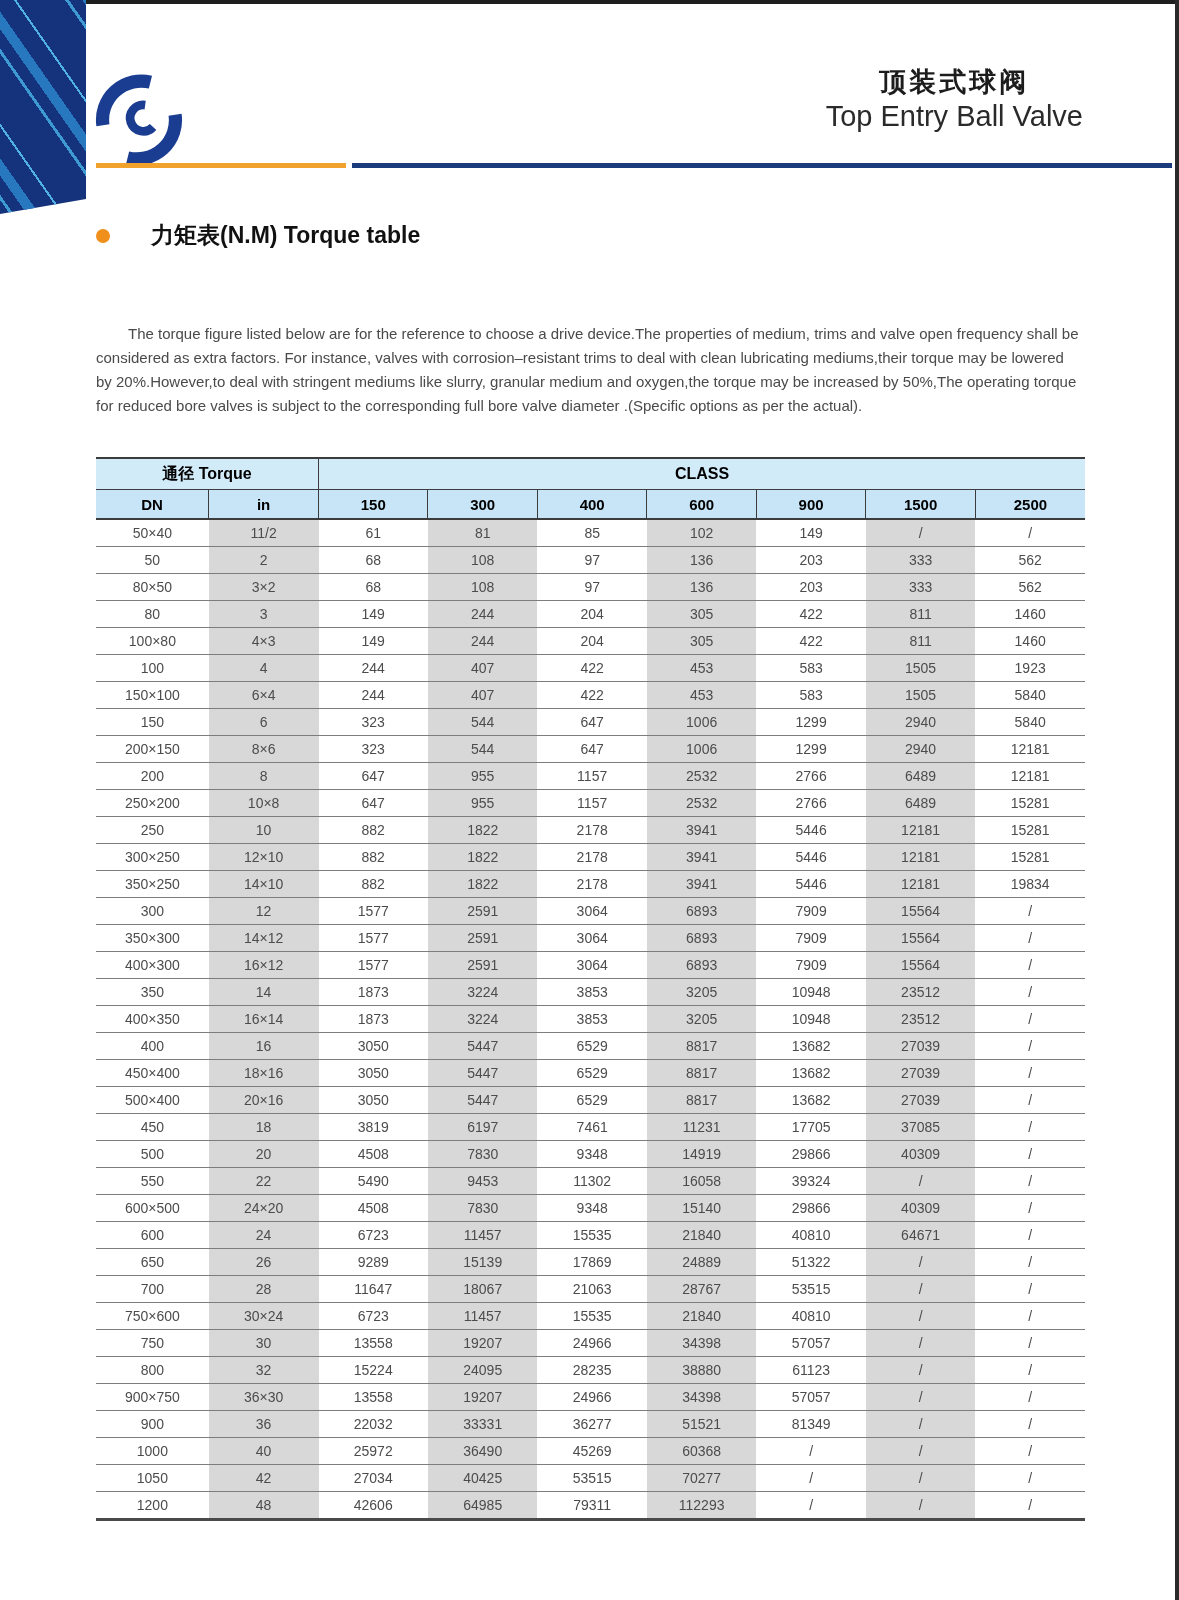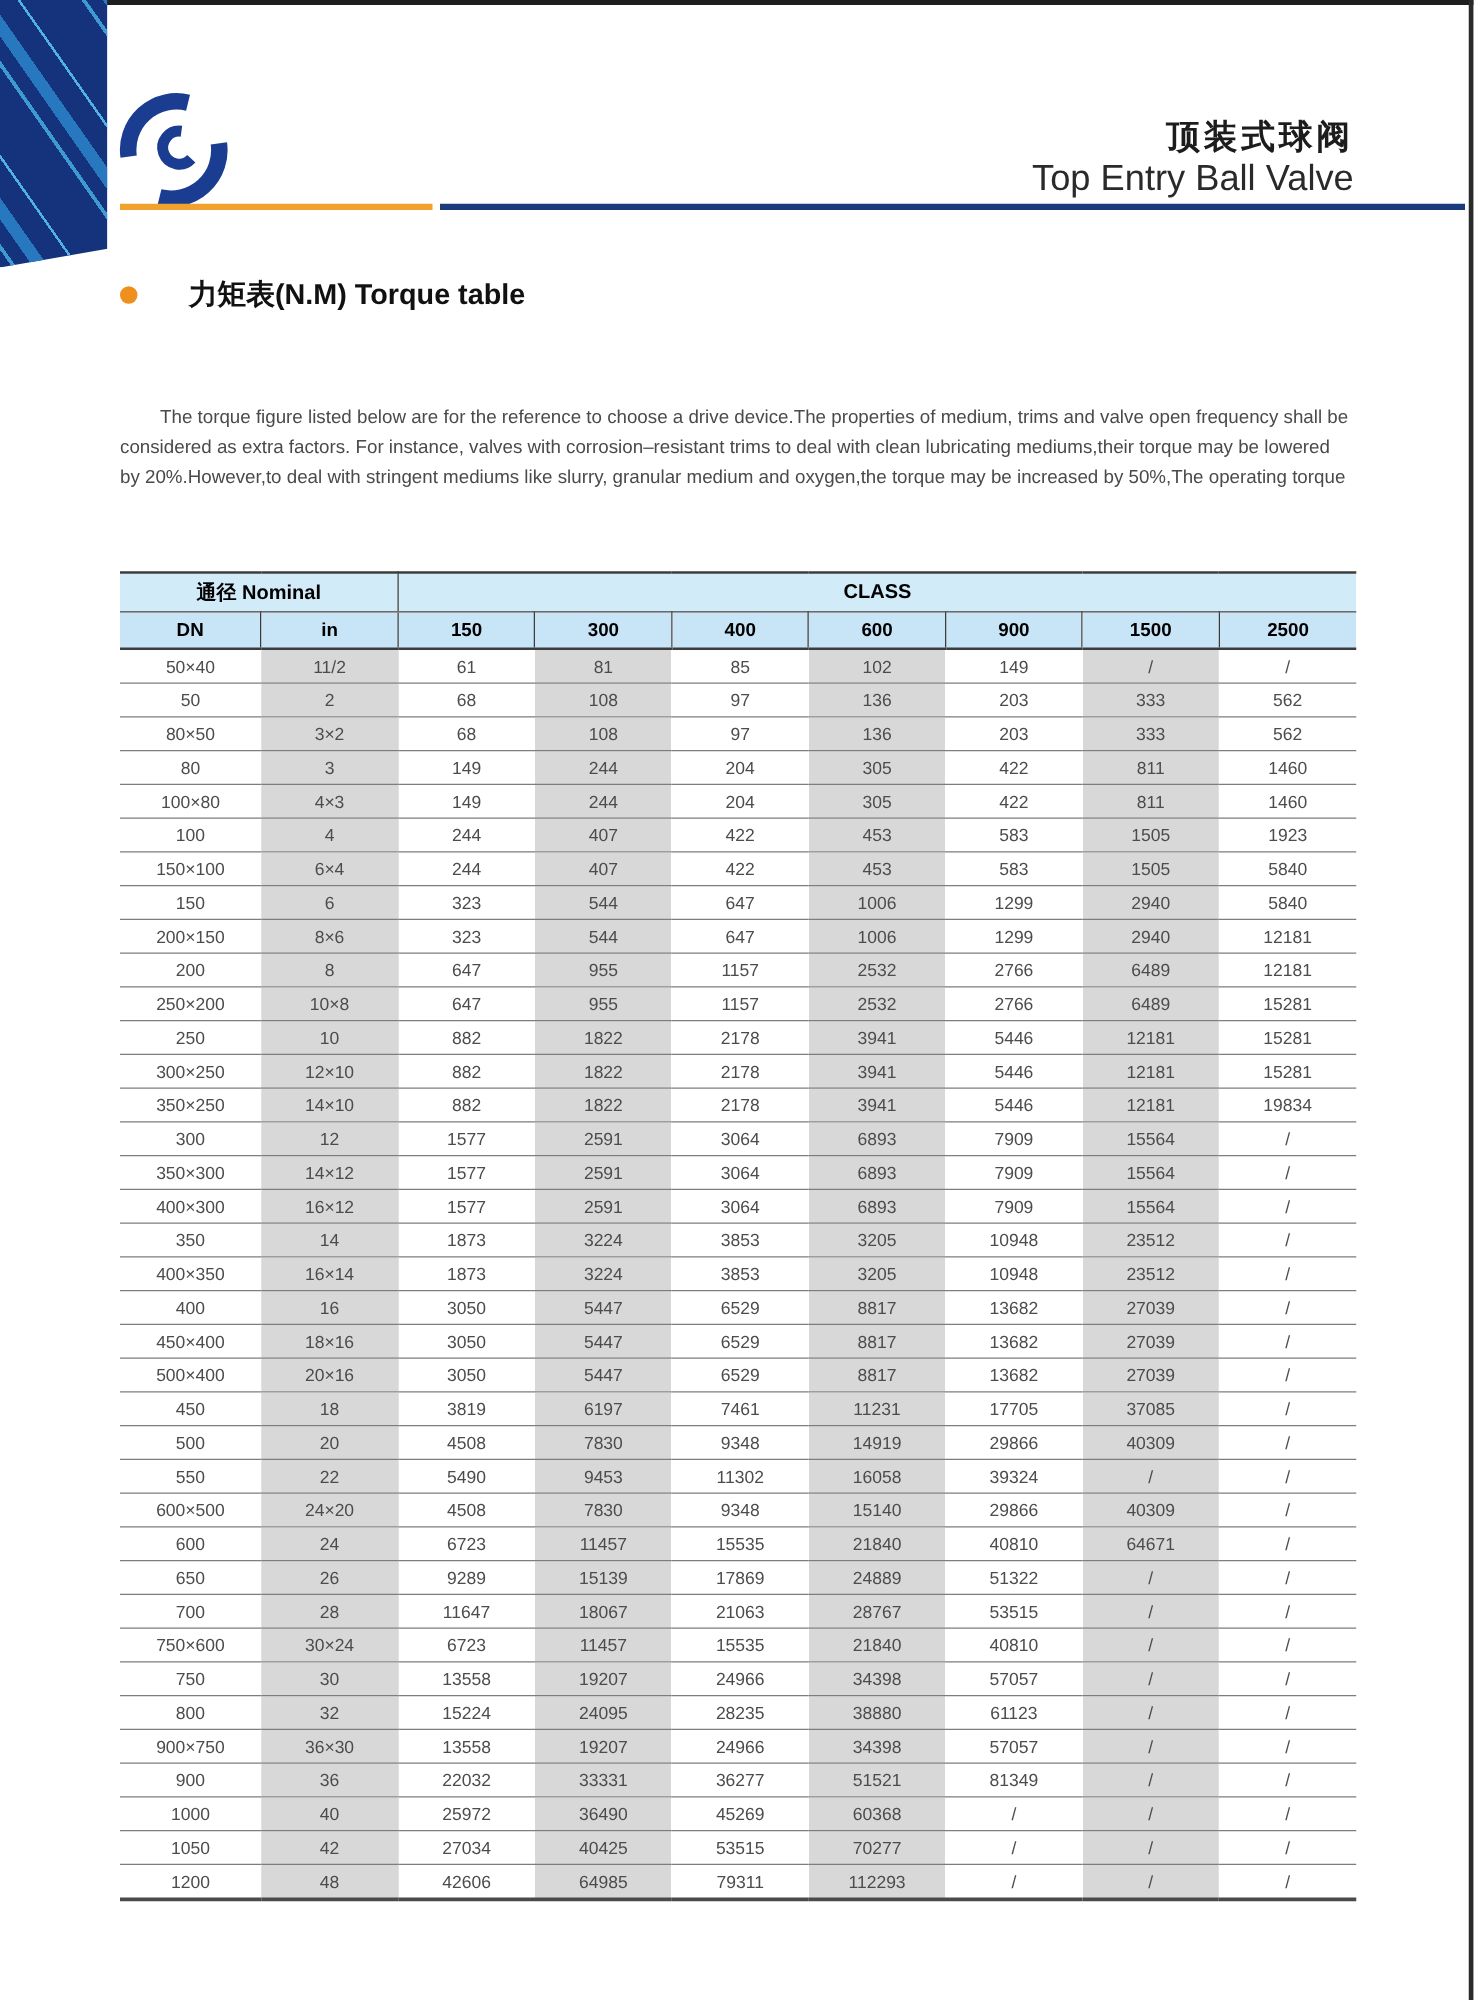--- a/index.html
+++ b/index.html
@@ -26,21 +26,21 @@
   }
 
   
   .logo{position:absolute;left:95px;top:72px;display:flex;align-items:center;height:96px;}
   .logo svg{display:block;margin-right:14px;}
   .logo-word{display:flex;align-items:center;}
   .logo-letters{font-size:58px;font-weight:bold;color:#1b3d91;letter-spacing:-2px;line-height:1;}
   .logo-o{box-sizing:border-box;display:inline-block;width:50px;height:57px;border:15px solid #f0941d;border-radius:50%;margin:0 1px;}
 
   
-  .titles{position:absolute;right:96px;top:92px;text-align:right;}
+  .titles{position:absolute;right:96px;top:65px;text-align:center;}
   .title-cn{font-size:27px;font-weight:bold;color:#1c1c1c;letter-spacing:3px;line-height:34px;}
   .title-en{font-size:29px;color:#2a2a2a;line-height:34px;}
 
   
   .rule-orange{position:absolute;left:96px;top:163px;width:250px;height:5px;background:#f0a22d;}
   .rule-navy{position:absolute;left:352px;top:163px;width:820px;height:5px;background:#1c3b7c;}
 
   
   .section-heading{position:absolute;left:96px;top:220px;display:flex;align-items:center;gap:32px;}
   .bullet{width:14px;height:14px;border-radius:50%;background:#ef8f1c;margin-right:9px;}
@@ -99,38 +99,39 @@
   <div class="section-heading">
     <span class="bullet"></span>
     <span class="heading-text">力矩表(N.M) Torque table</span>
   </div>
 
 
   <div class="para para-en">
     <div class="line indent">The torque figure listed below are for the reference to choose a drive device.The properties of medium, trims and valve open frequency shall be</div>
     <div class="line">considered as extra factors. For instance, valves with corrosion–resistant trims to deal with clean lubricating mediums,their torque may be lowered</div>
     <div class="line">by 20%.However,to deal with stringent mediums like slurry, granular medium and oxygen,the torque may be increased by 50%,The operating torque</div>
+    <div class="line">for reduced bore valves is subject to the corresponding full bore valve diameter .(Specific options as per the actual).</div>
   </div>
 
   <div class="table-wrap">
     <table>
       <colgroup>
         <col style="width:11.4%">
           <col style="width:11.1%">
         <col style="width:11.07%">
           <col style="width:11.07%">
           <col style="width:11.07%">
         <col style="width:11.07%">
           <col style="width:11.07%">
           <col style="width:11.07%">
           <col style="width:11.08%">
       </colgroup>
       <thead>
         <tr class="group-row">
-          <th colspan="2">通径 Nominal</th>
+          <th colspan="2">通径 Torque</th>
           <th colspan="7">CLASS</th>
         </tr>
         <tr class="cols-row">
           <th>DN</th>
           <th>in</th>
           <th>150</th>
           <th>300</th>
           <th>400</th>
           <th>600</th>
           <th>900</th>

